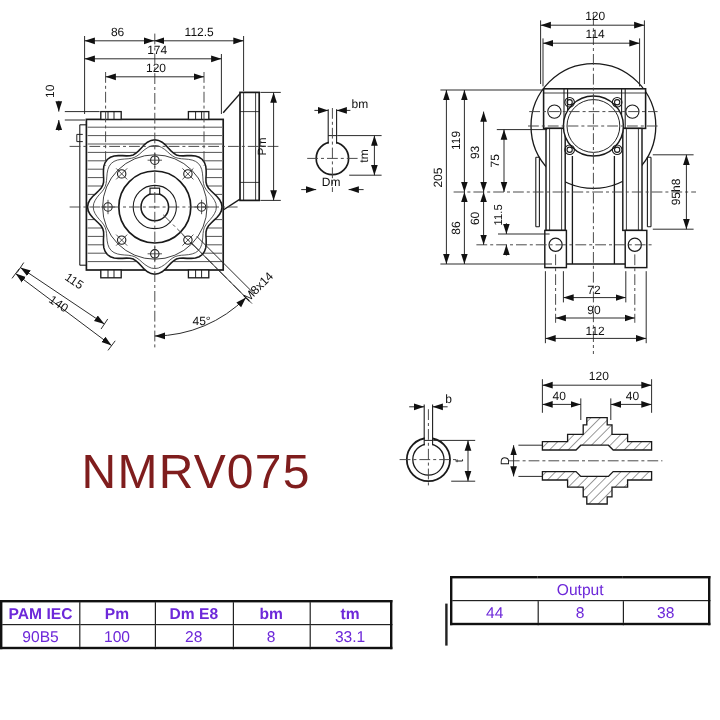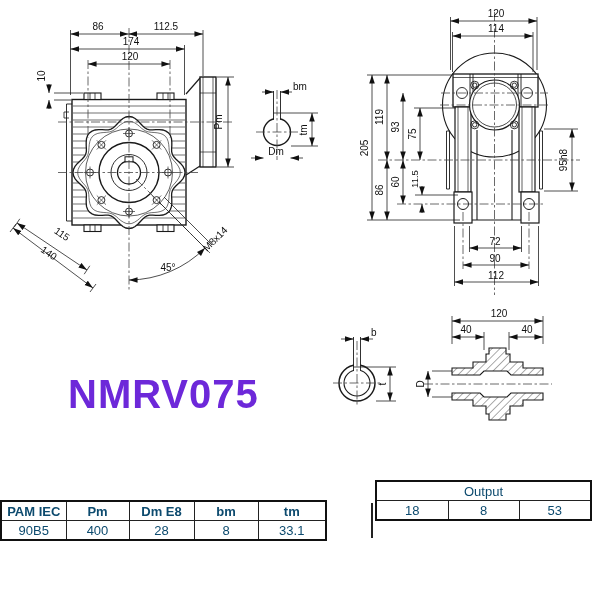--- a/index.html
+++ b/index.html
@@ -1,24 +1,24 @@
 <!DOCTYPE html>
 <html><head>
 <meta charset="utf-8">
 <style>
   html,body{margin:0;padding:0;background:#fff;}
   #stage{position:relative;width:600px;height:600px;background:#fff;overflow:hidden;
          font-family:"Liberation Sans",sans-serif;}
   #drawing{position:absolute;left:0;top:0;}
   .dim{font-size:10px;fill:#111;}
   .dim2{font-size:9.5px;fill:#111;}
-  #title{position:absolute;left:68px;top:372px;font-size:40px;font-weight:bold;
-         color:#6d28d9;letter-spacing:1px;}
+  #title{position:absolute;left:68px;top:372px;font-size:40px;font-weight:normal;
+         color:#7f1d1d;letter-spacing:1px;}
   table{border-collapse:collapse;table-layout:fixed;position:absolute;
-        font-size:13px;color:#0c4a6e;background:#fff;}
+        font-size:13px;color:#6d28d9;background:#fff;}
   #tbl-main{left:0;top:500px;width:325px;}
   #tbl-out{left:375px;top:480px;width:215px;}
   td,th{border:1px solid #222;text-align:center;padding:0;height:18px;overflow:hidden;}
   table{border:2px solid #111;}
   th{font-weight:bold;}
   #stray{position:absolute;left:371px;top:503px;width:2px;height:35px;background:#222;}
 </style>
 </head>
 <body>
 
@@ -369,39 +369,39 @@
   <tbody>
         <tr>
     <th>PAM IEC</th>
     <th>Pm</th>
     <th>Dm E8</th>
     <th>bm</th>
     <th>tm</th>
   </tr>
   <tr>
     <td>90B5</td>
-    <td>400</td>
+    <td>100</td>
     <td>28</td>
     <td>8</td>
     <td>33.1</td>
   </tr>
 </tbody>
     </table>
 
 <table id="tbl-out">
   <colgroup>
         <col style="width:72px">
         <col style="width:71px">
         <col style="width:72px">
       </colgroup>
   <tbody>
         <tr>
     <td colspan="3">Output</td>
   </tr>
   <tr>
-    <td>18</td>
+    <td>44</td>
     <td>8</td>
-    <td>53</td>
+    <td>38</td>
   </tr>
 </tbody>
     </table>
 
 </div>
 
 </body></html>

